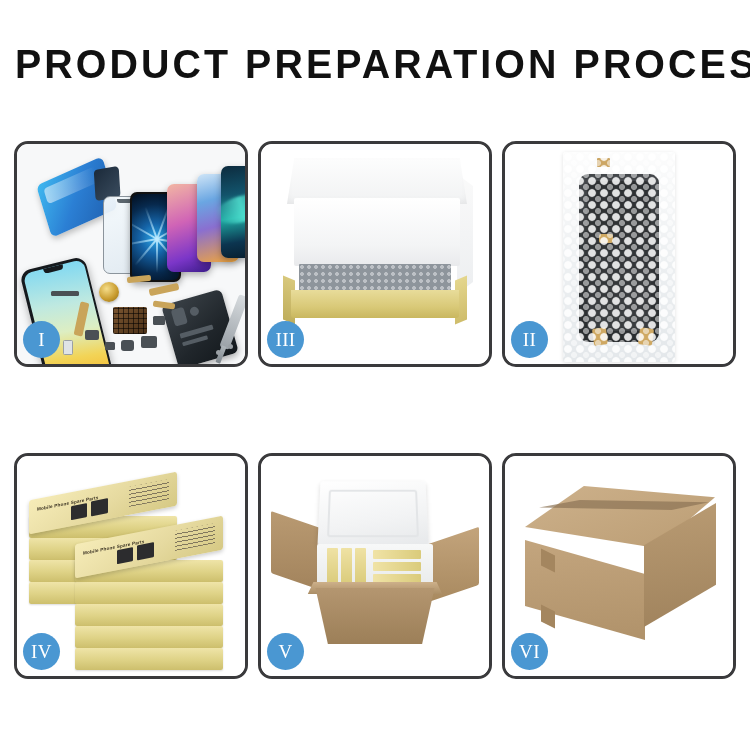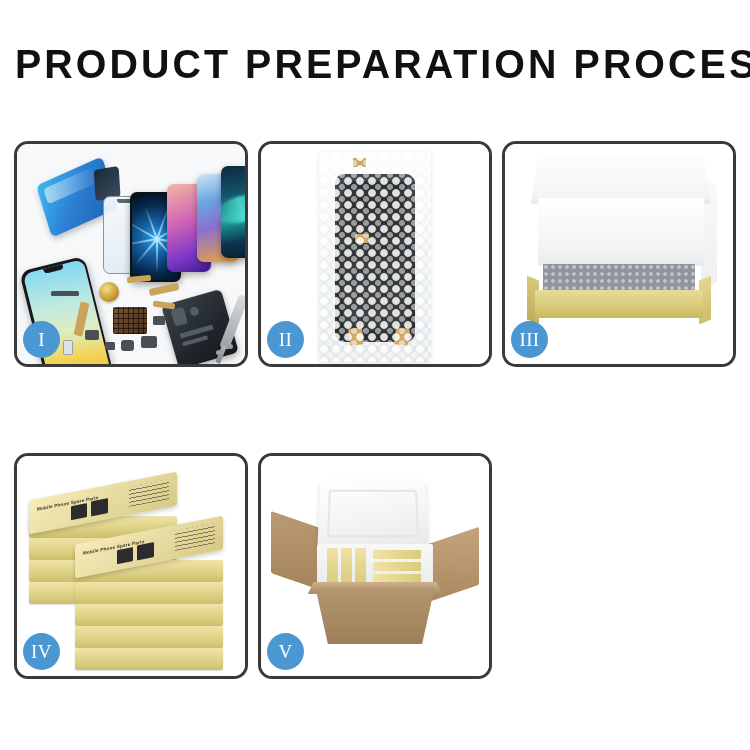--- a/index.html
+++ b/index.html
@@ -448,46 +448,46 @@
         <div class="flex" style="left:110px;top:132px;width:24px;height:6px;transform:rotate(-6deg);"></div>
         <div class="part" style="left:46px;top:196px;width:8px;height:13px;background:#dfe3e6;border:1px solid #9aa0a5;"></div>
         <div class="screwdriver"></div>
         <div class="part" style="right:12px;top:200px;width:5px;height:5px;border-radius:50%;background:#9aa0a5;"></div>
         <div class="part" style="right:24px;top:206px;width:5px;height:5px;border-radius:50%;background:#9aa0a5;"></div>
       </div>
       <div class="badge">I</div>
     </div>
 
     <div class="panel">
+      <div class="stage p3">
+        <div class="b3-side"></div>
+        <div class="b3-lid"></div>
+        <div class="b3-foam"></div>
+        <div class="b3-bubble"></div>
+        <div class="b3-left"></div>
+        <div class="b3-right"></div>
+        <div class="b3-front"></div>
+      </div>
+      <div class="badge">III</div>
+    </div>
+
+    <div class="panel">
       <div class="stage p2">
         <div class="bagwrap">
           <div class="bag"></div>
           <div class="inner-screen"></div>
           <div class="tape" style="left:34px;top:6px;width:13px;height:9px;"></div>
           <div class="connector" style="left:36px;top:82px;width:14px;height:9px;"></div>
           <div class="connector" style="left:30px;top:176px;width:14px;height:17px;transform:rotate(-8deg);"></div>
           <div class="connector" style="left:76px;top:176px;width:14px;height:17px;transform:rotate(8deg);"></div>
           <div class="bubbles"></div>
           <div class="bubbles2"></div>
         </div>
       </div>
       <div class="badge">II</div>
-    </div>
-
-    <div class="panel">
-      <div class="stage p3">
-        <div class="b3-side"></div>
-        <div class="b3-lid"></div>
-        <div class="b3-foam"></div>
-        <div class="b3-bubble"></div>
-        <div class="b3-left"></div>
-        <div class="b3-right"></div>
-        <div class="b3-front"></div>
-      </div>
-      <div class="badge">III</div>
     </div>
 
     <div class="panel">
       <div class="stage p4">
 
         <div class="stackbox" style="left:12px;top:60px;"></div>
         <div class="stackbox" style="left:12px;top:82px;"></div>
         <div class="stackbox" style="left:12px;top:104px;"></div>
         <div class="stackbox" style="left:12px;top:126px;"></div>
 
@@ -525,15 +525,26 @@
         <div class="vbar" style="left:94px;"></div>
         <div class="vbar2" style="left:112px;top:94px;"></div>
         <div class="vbar2" style="left:112px;top:106px;"></div>
         <div class="vbar2" style="left:112px;top:118px;"></div>
         <div class="v-rim"></div>
         <div class="v-body"></div>
       </div>
       <div class="badge">V</div>
     </div>
 
+    <div class="panel">
+      <div class="stage p6">
+        <div class="c-top"></div>
+        <div class="c-top-seam"></div>
+        <div class="c-front"></div>
+        <div class="c-side"></div>
+        <div class="c-tapeA"></div>
+        <div class="c-tapeB"></div>
+      </div>
+      <div class="badge">VI</div>
+    </div>
 
   </div>
 </div>
 
 </body></html>

